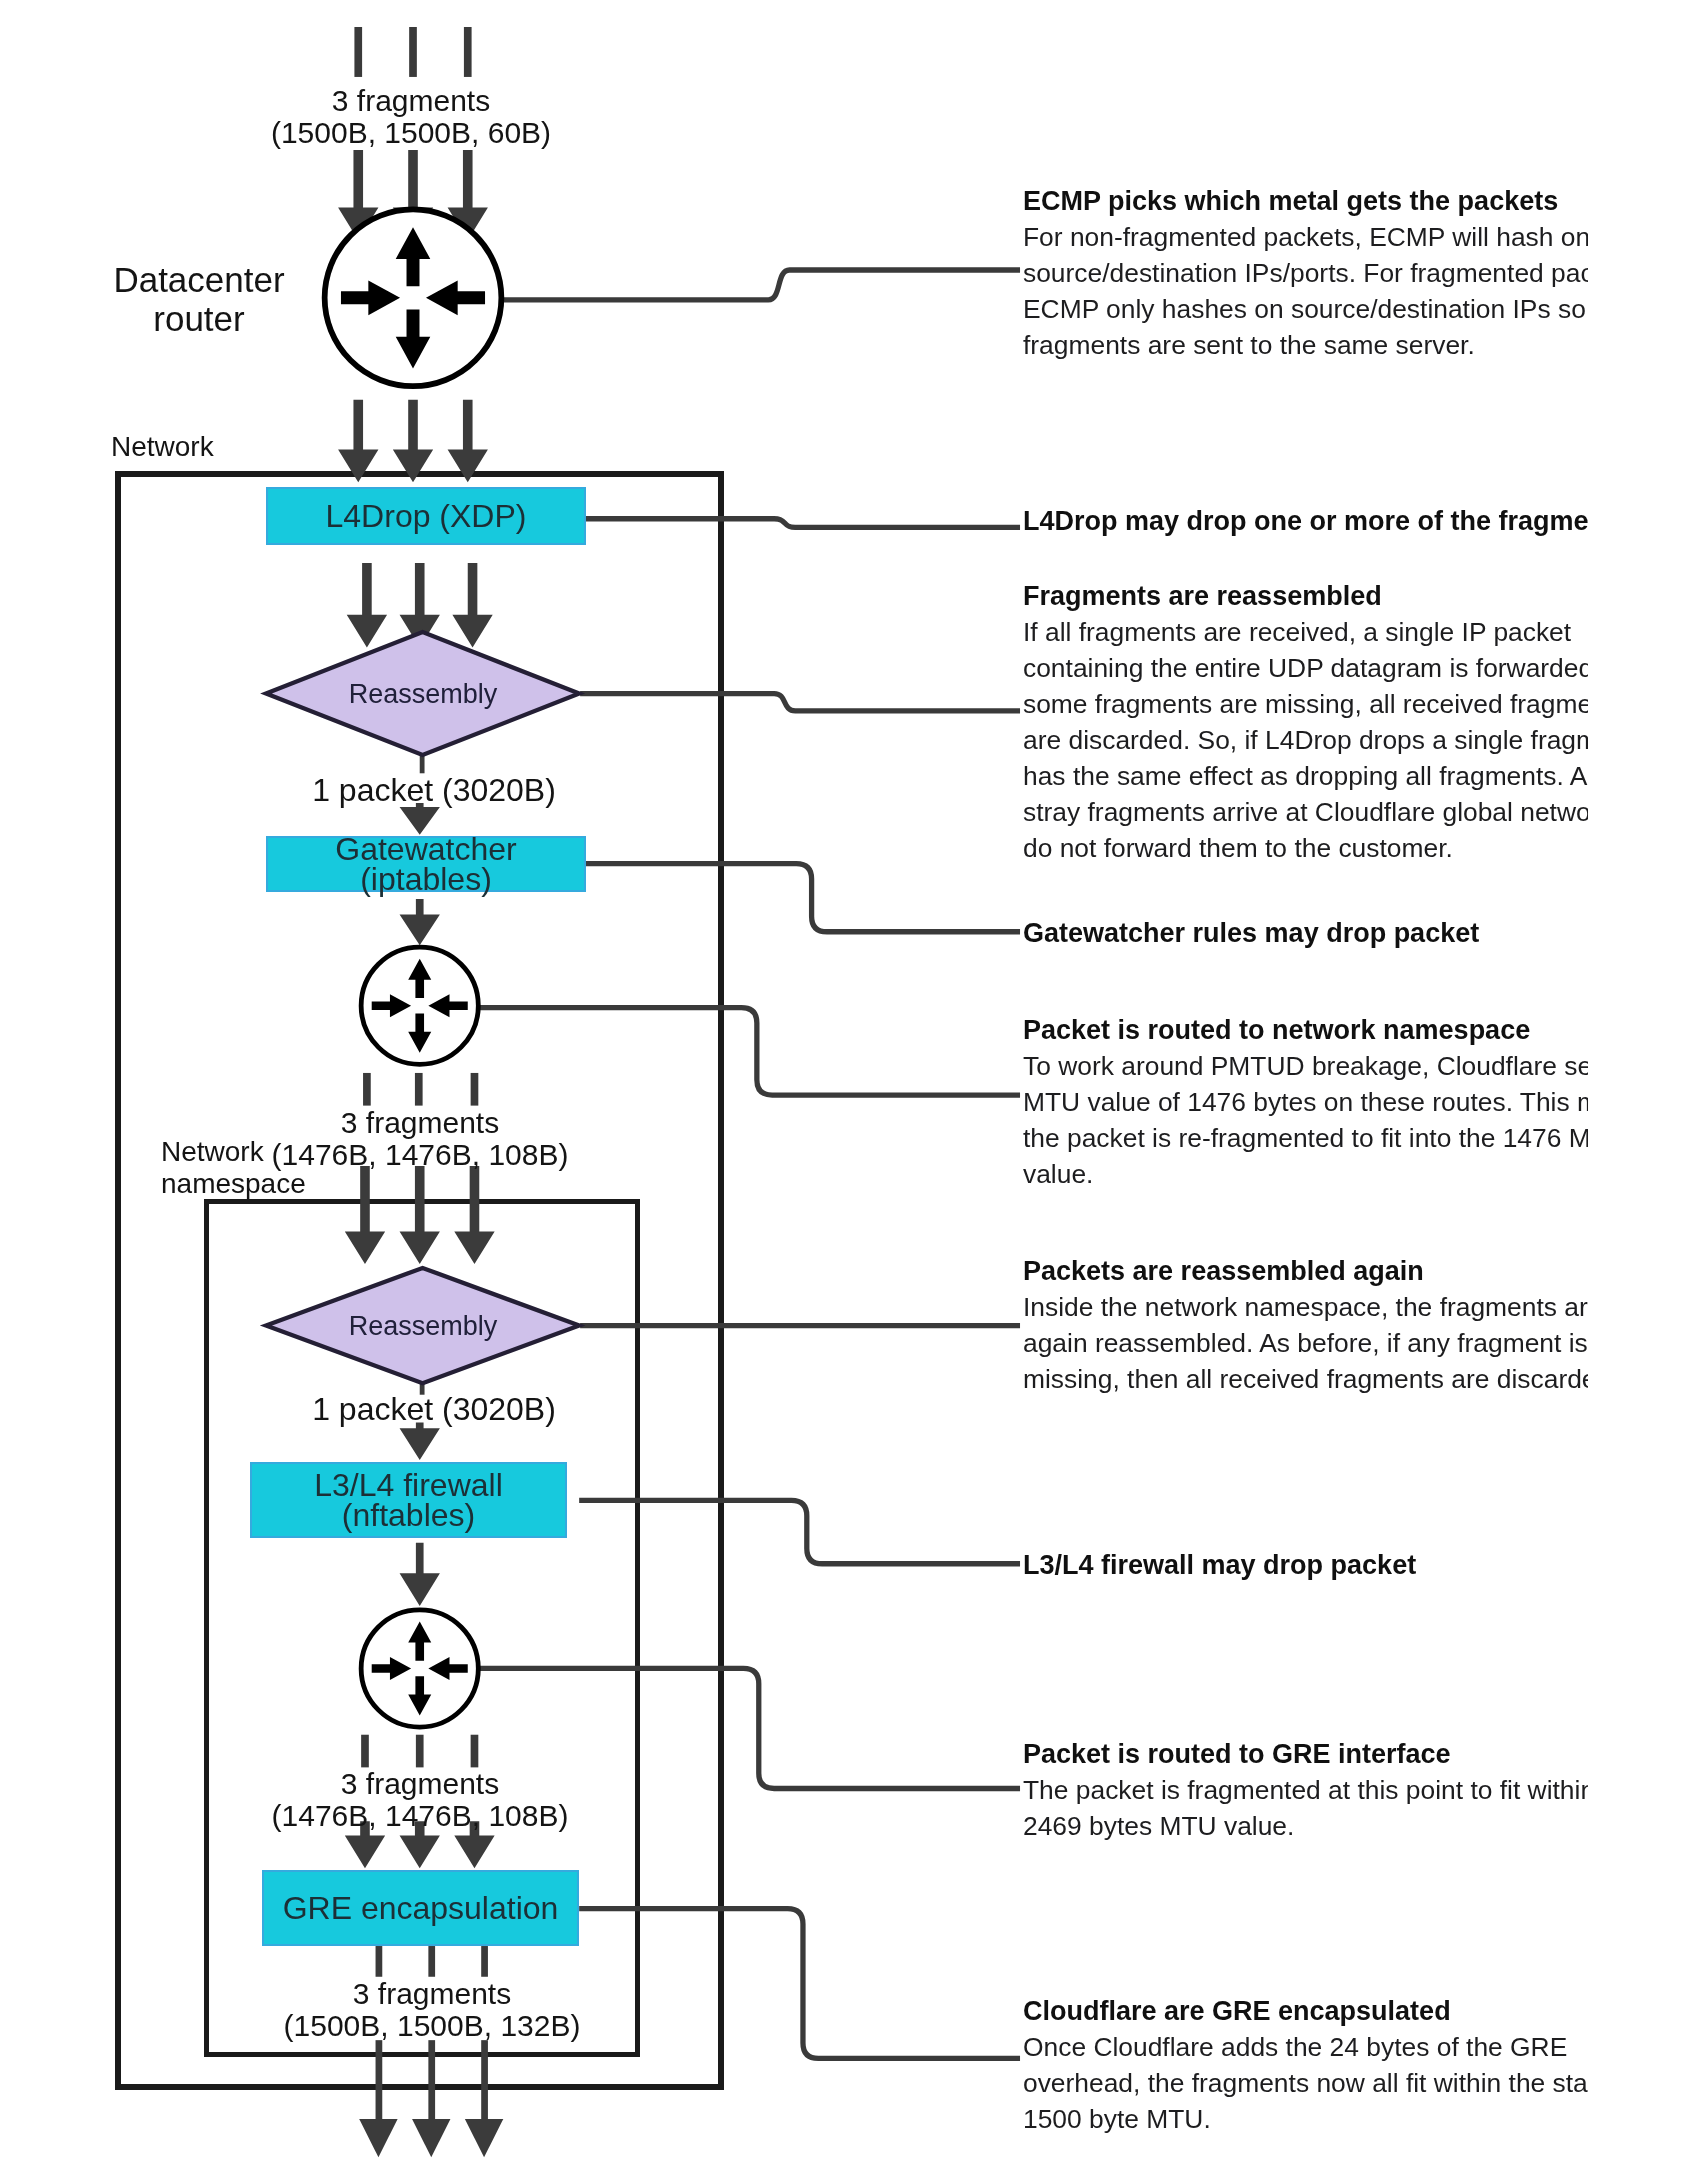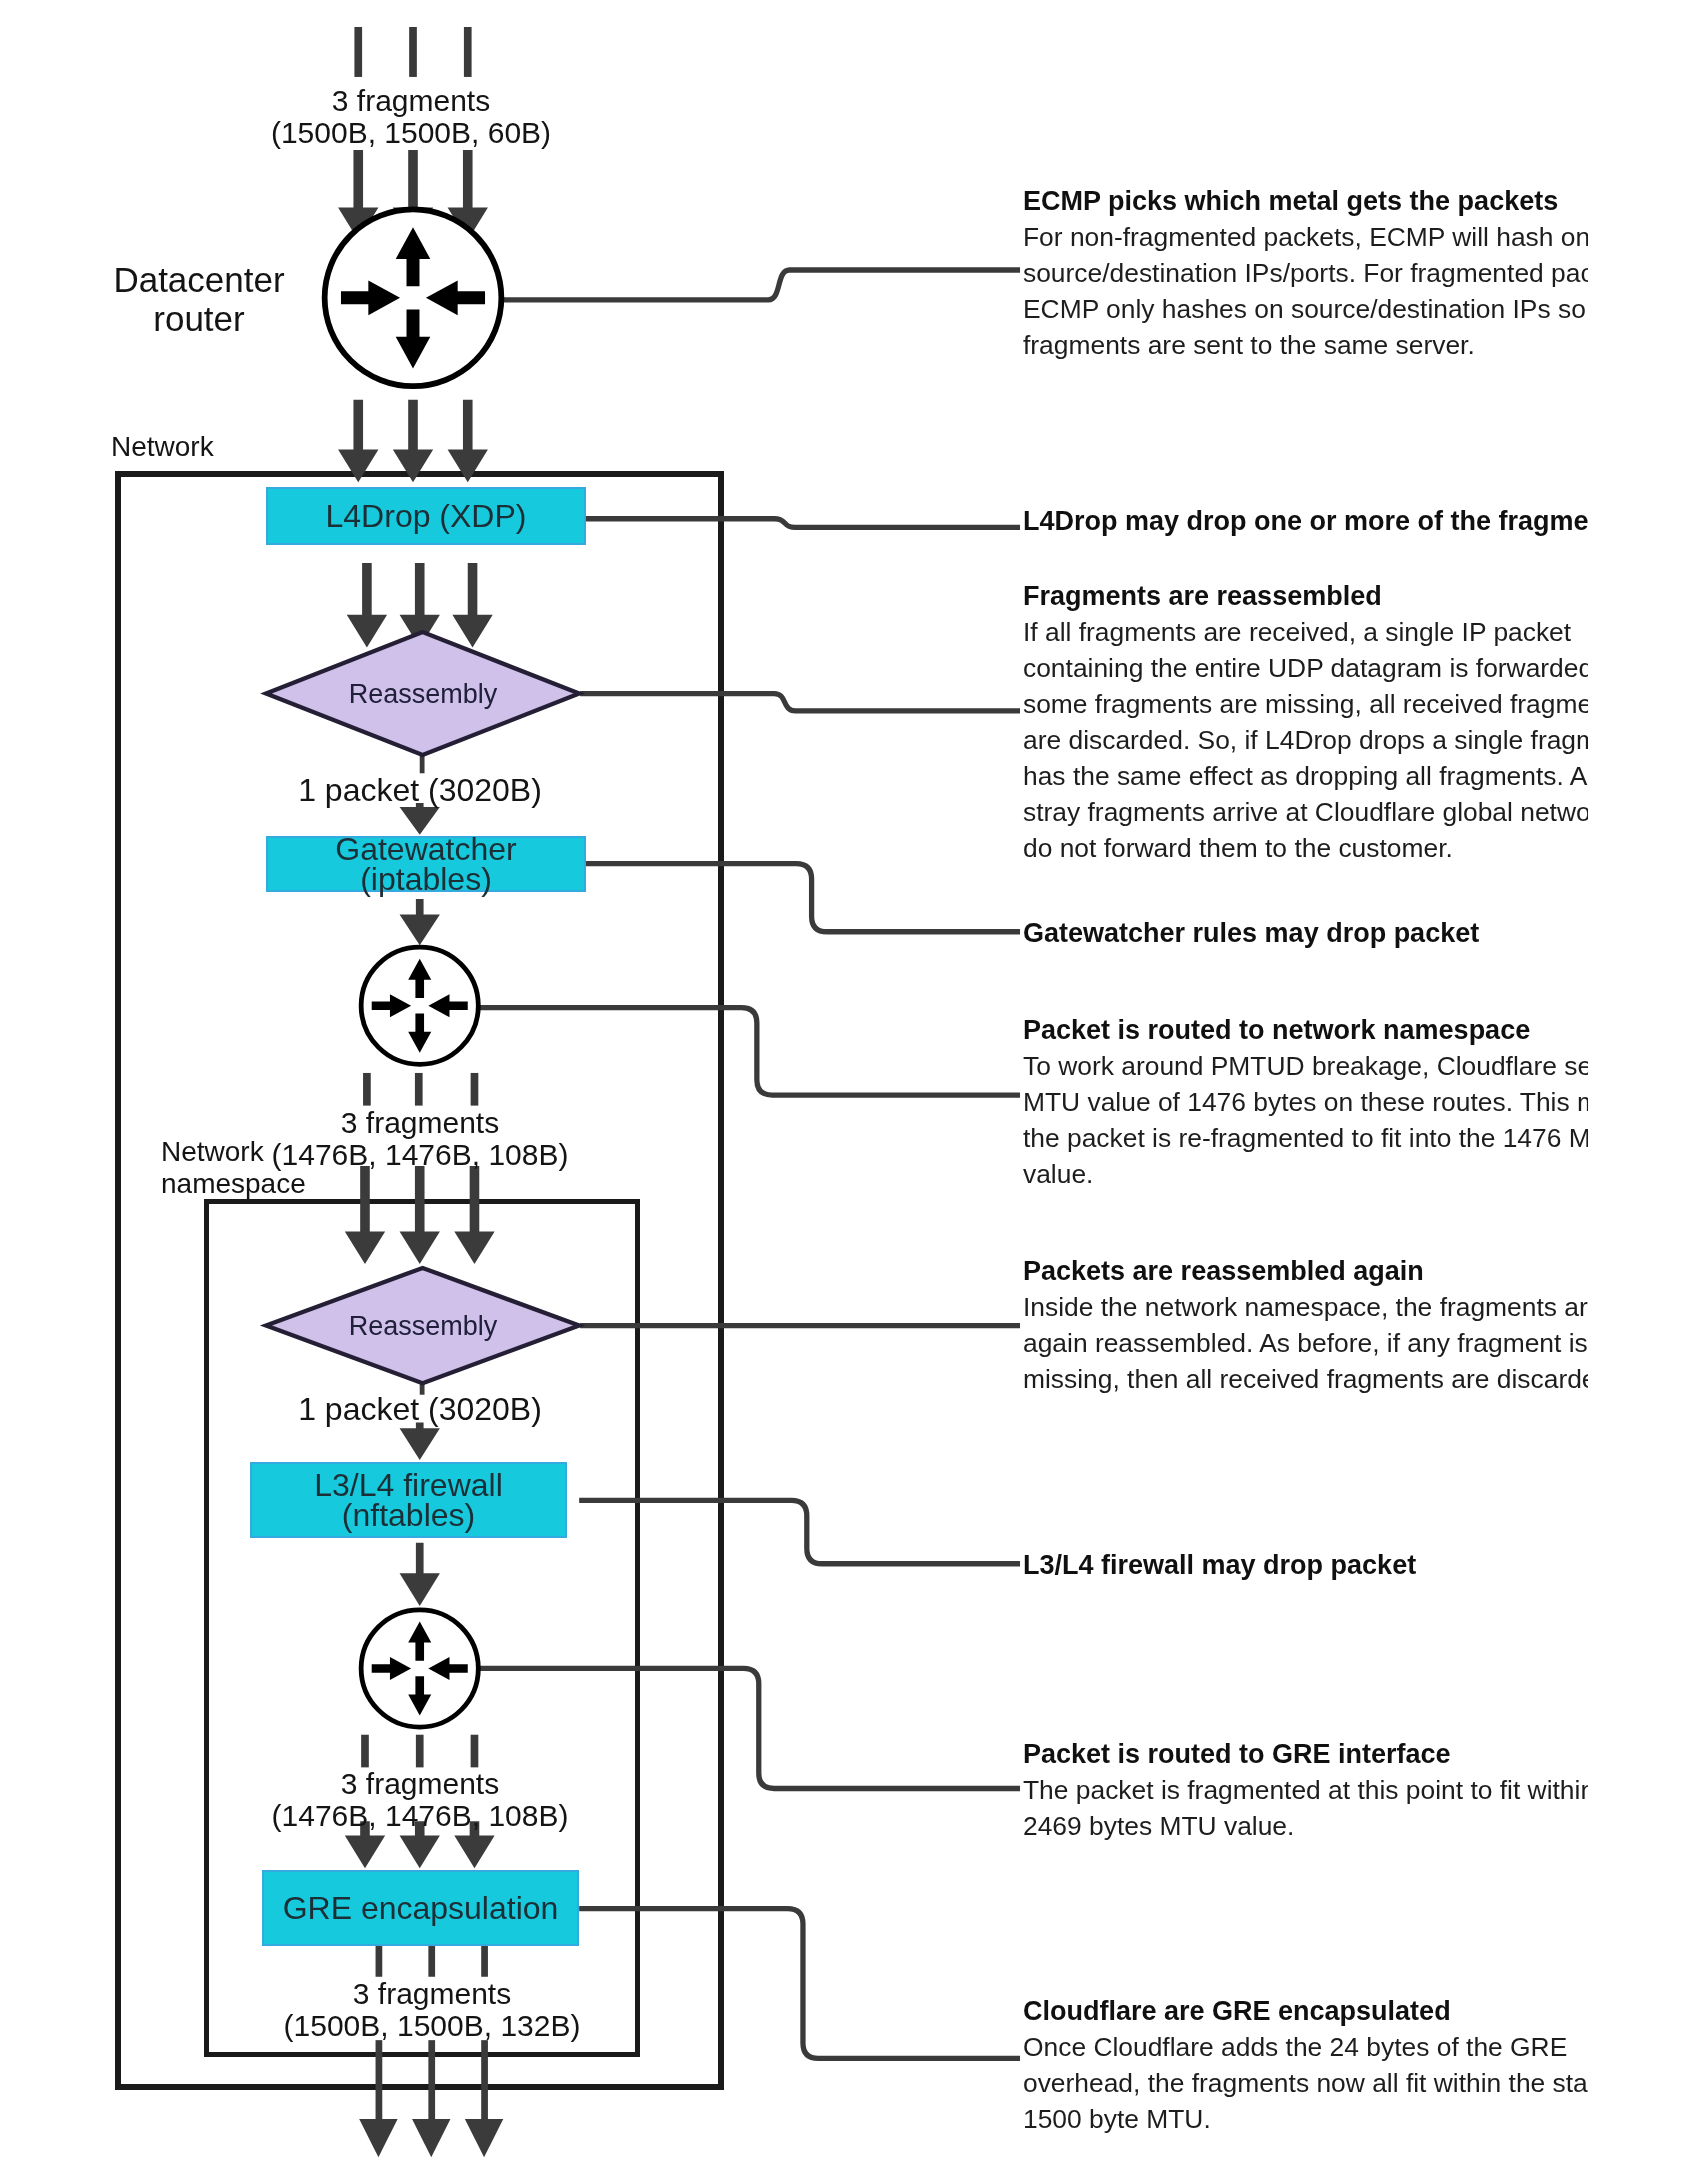--- a/index.html
+++ b/index.html
@@ -31,21 +31,21 @@
   .dmlabel{
     position:absolute;transform:translate(-50%,-50%);
     font-size:27px;color:#20203a;text-align:center;
   }
   
   .dlabel{
     position:absolute;transform:translate(-50%,-50%);
     text-align:center;font-size:30px;line-height:32px;
     white-space:pre-line;color:#141414;
   }
-  .dlabel.packet{font-size:32px;}
+  .dlabel.packet{font-size:32px;margin-left:14px;}
   #lbl-dcrouter{font-size:35px;line-height:39px;}
   #lbl-server,#lbl-netns{transform:translate(0,-50%);text-align:left;font-size:28px;line-height:32px;}
   
   .note{
     position:absolute;left:1023px;width:672px;
     font-size:26.4px;line-height:36px;color:#1d1d1f;
   }
   .note h3{margin:0;padding:0;font-size:27px;line-height:36px;font-weight:700;color:#101010;}
   .note p{margin:0;padding:0;white-space:pre-line;}
 </style>

